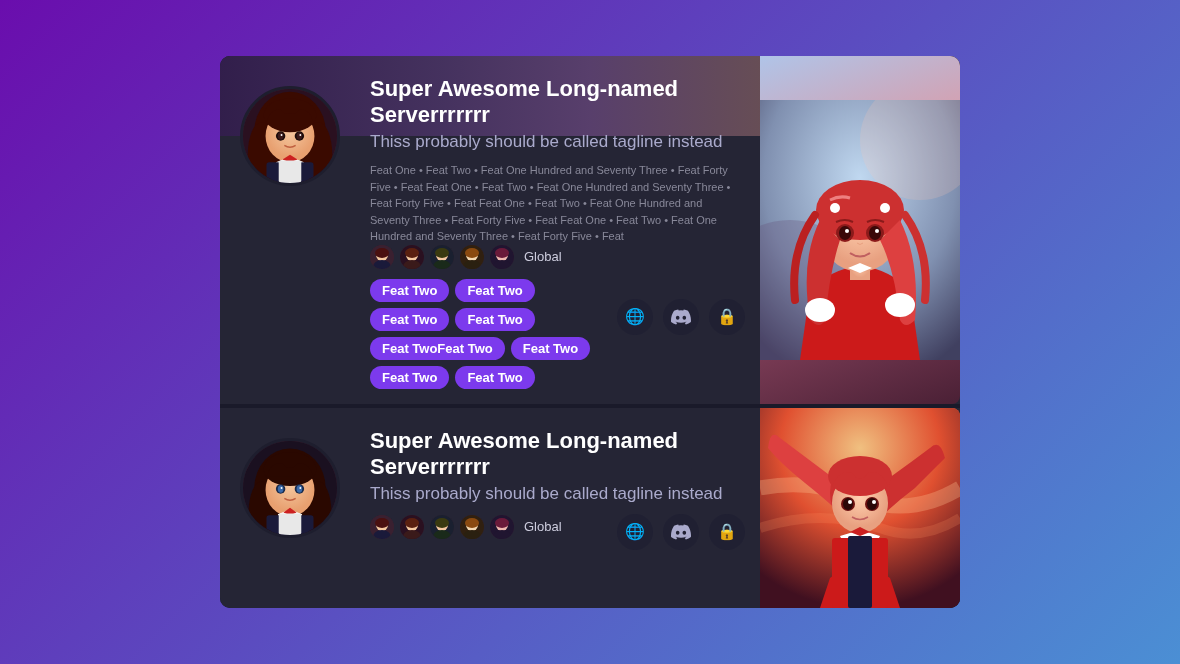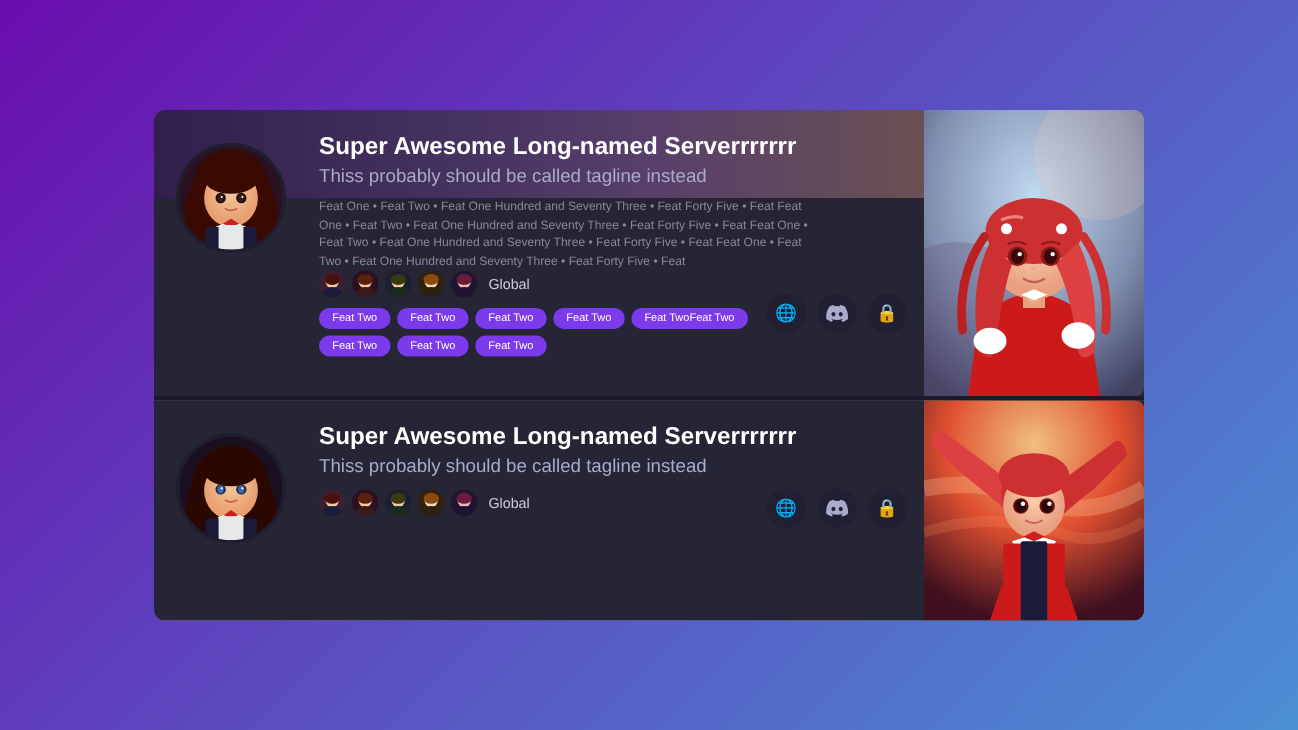--- a/index.html
+++ b/index.html
@@ -6,22 +6,22 @@
     body {
       width: 1180px;
       height: 664px;
       background: linear-gradient(135deg, #6a0dad 0%, #4b8fd4 100%);
       display: flex;
       align-items: center;
       justify-content: center;
       font-family: 'Segoe UI', Arial, sans-serif;
     }
     .main-container {
-      width: 900px;
-      background: #737373;
+      width: 740px;
+      background: #0f172a;
       border-radius: 10px;
       overflow: hidden;
       padding: 0;
     }
     
     .card1 {
       position: relative;
       min-height: 260px;
       background: #252535;
     }
@@ -112,22 +112,22 @@
     .tags-area {
       display: flex;
       flex-wrap: wrap;
       gap: 6px;
     }
     .tag {
       background: #7c3aed;
       color: #ffffff;
       border-radius: 20px;
       padding: 4px 12px;
-      font-size: 10px;
-      font-weight: 400;
+      font-size: 13px;
+      font-weight: 700;
       white-space: nowrap;
     }
     .icon-btn {
       width: 36px;
       height: 36px;
       border-radius: 50%;
       background: rgba(30,30,50,0.7);
       display: flex;
       align-items: center;
       justify-content: center;

